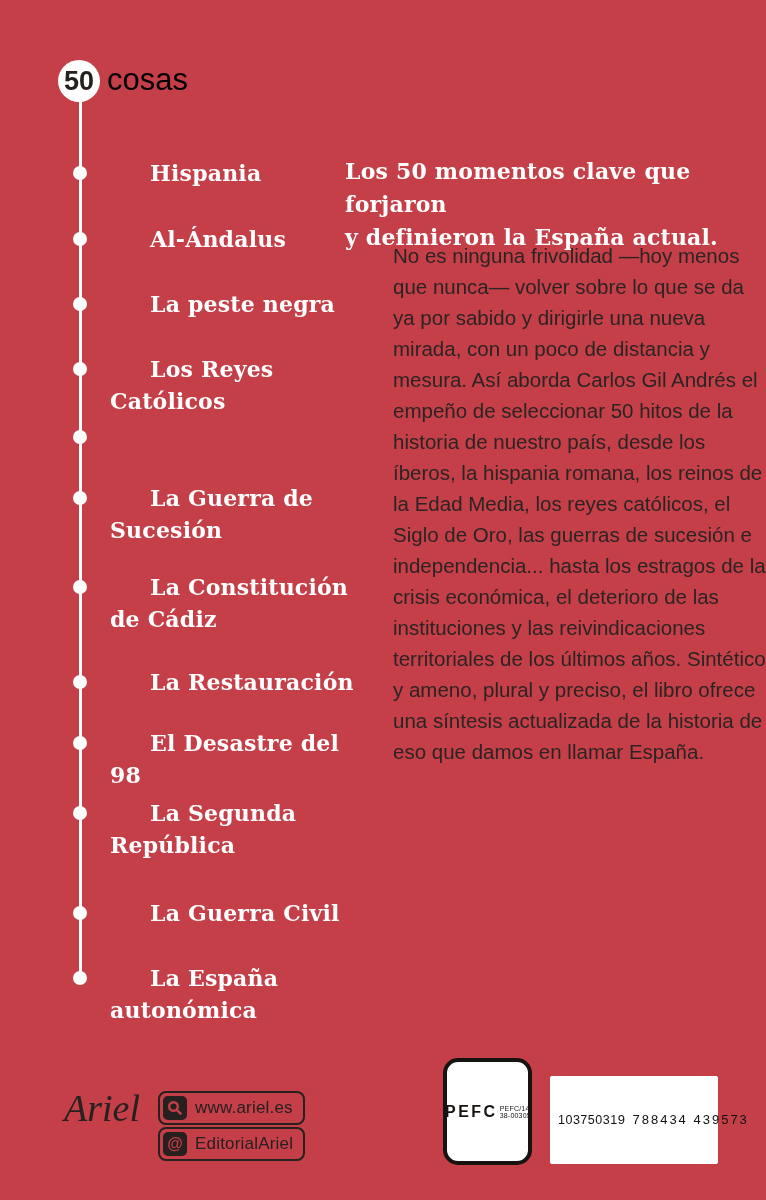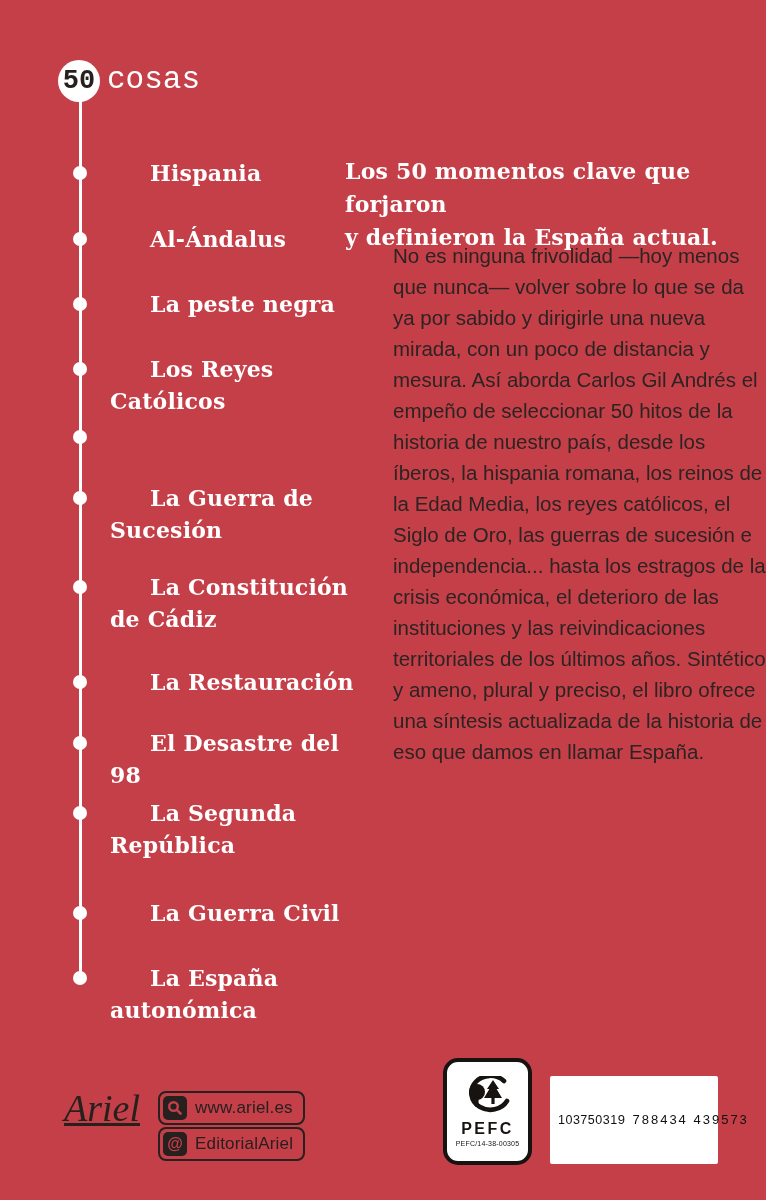--- a/index.html
+++ b/index.html
@@ -3,52 +3,52 @@
 <meta charset="utf-8">
 <style>
   html,body{margin:0;padding:0;}
   body{width:766px;height:1200px;position:relative;overflow:hidden;
        background:#c43f48;font-family:"Liberation Sans",sans-serif;}
   .abs{position:absolute;}
 
   
   .brand-circle{left:58px;top:60px;width:42px;height:42px;border-radius:50%;
       background:#ffffff;display:flex;align-items:center;justify-content:center;
-      font-family:Liberation Mono, monospace;font-weight:600;font-size:27px;color:#26201f;z-index:2;}
-  .brand-series{left:107px;top:58px;font-family:Liberation Mono, monospace;
-      font-size:31px;line-height:44px;color:#ffffff;}
+      font-family:Liberation Sans, sans-serif;font-weight:600;font-size:27px;color:#26201f;z-index:2;}
+  .brand-series{left:107px;top:58px;font-family:Liberation Sans, sans-serif;
+      font-size:31px;line-height:44px;color:#000000;}
 
   
   .tl-line{left:79px;top:100px;width:3px;height:878px;background:#ffffff;}
   .tl-item{left:110px;width:245px;}
   .tl-dot{position:absolute;left:-37px;top:9px;width:14px;height:14px;
       border-radius:50%;background:#ffffff;}
   .tl-label{font-family:"DejaVu Serif",serif;font-weight:700;font-size:22px;
       line-height:32px;color:#ffffff;white-space:pre-line;letter-spacing:.2px;margin-left:40px;}
 
   
   .headline{left:345px;top:155px;width:400px;font-family:"DejaVu Serif",serif;
       font-weight:700;font-size:22px;line-height:33px;color:#ffffff;white-space:pre-line;
       letter-spacing:.2px;}
   .body-text{left:345px;top:240px;width:378px;font-size:20.5px;line-height:31px;
       color:#2c2323;margin-left:48px;}
 
   
   .publisher{left:64px;top:1086px;font-family:"Liberation Serif",serif;
-      font-style:italic;font-size:38px;line-height:44px;color:#26201f;text-decoration:underline;}
+      font-style:italic;font-size:38px;line-height:44px;color:#26201f;}
   .chip{left:158px;height:26px;border:2.5px solid #26201f;border-radius:8px;
       display:flex;align-items:center;gap:8px;padding:2px 10px 2px 3px;background:transparent;}
   .chip-icon{width:24px;height:24px;border-radius:5px;background:#26201f;
       display:flex;align-items:center;justify-content:center;flex:0 0 auto;}
   .chip-icon span{color:#c43f48;font-weight:700;font-size:16px;line-height:1;}
   .chip-text{font-size:17px;color:#26201f;letter-spacing:.2px;white-space:nowrap;}
 
   .pefc-box{left:443px;top:1058px;width:89px;height:107px;background:#ffffff;
       border:4px solid #161311;border-radius:15px;box-sizing:border-box;
-      display:flex;flex-direction:column;align-items:center;justify-content:center;gap:2px;}
+      display:flex;flex-direction:row;align-items:center;justify-content:center;gap:2px;}
   .pefc-name{font-weight:700;font-size:16px;letter-spacing:2.5px;color:#161311;
       font-family:"Liberation Sans",sans-serif;}
   .pefc-cert{font-size:7px;color:#161311;letter-spacing:.2px;}
 
   .barcode-box{left:550px;top:1076px;width:168px;height:88px;background:#ffffff;
       border-radius:2px;display:flex;flex-direction:row;align-items:center;
       box-sizing:border-box;padding:3px 8px 4px 8px;}
   .barcode-top{width:100%;text-align:right;font-size:12.5px;color:#111111;
       letter-spacing:.5px;line-height:14px;}
   .barcode-digits{font-size:13px;color:#111111;letter-spacing:2px;line-height:14px;

